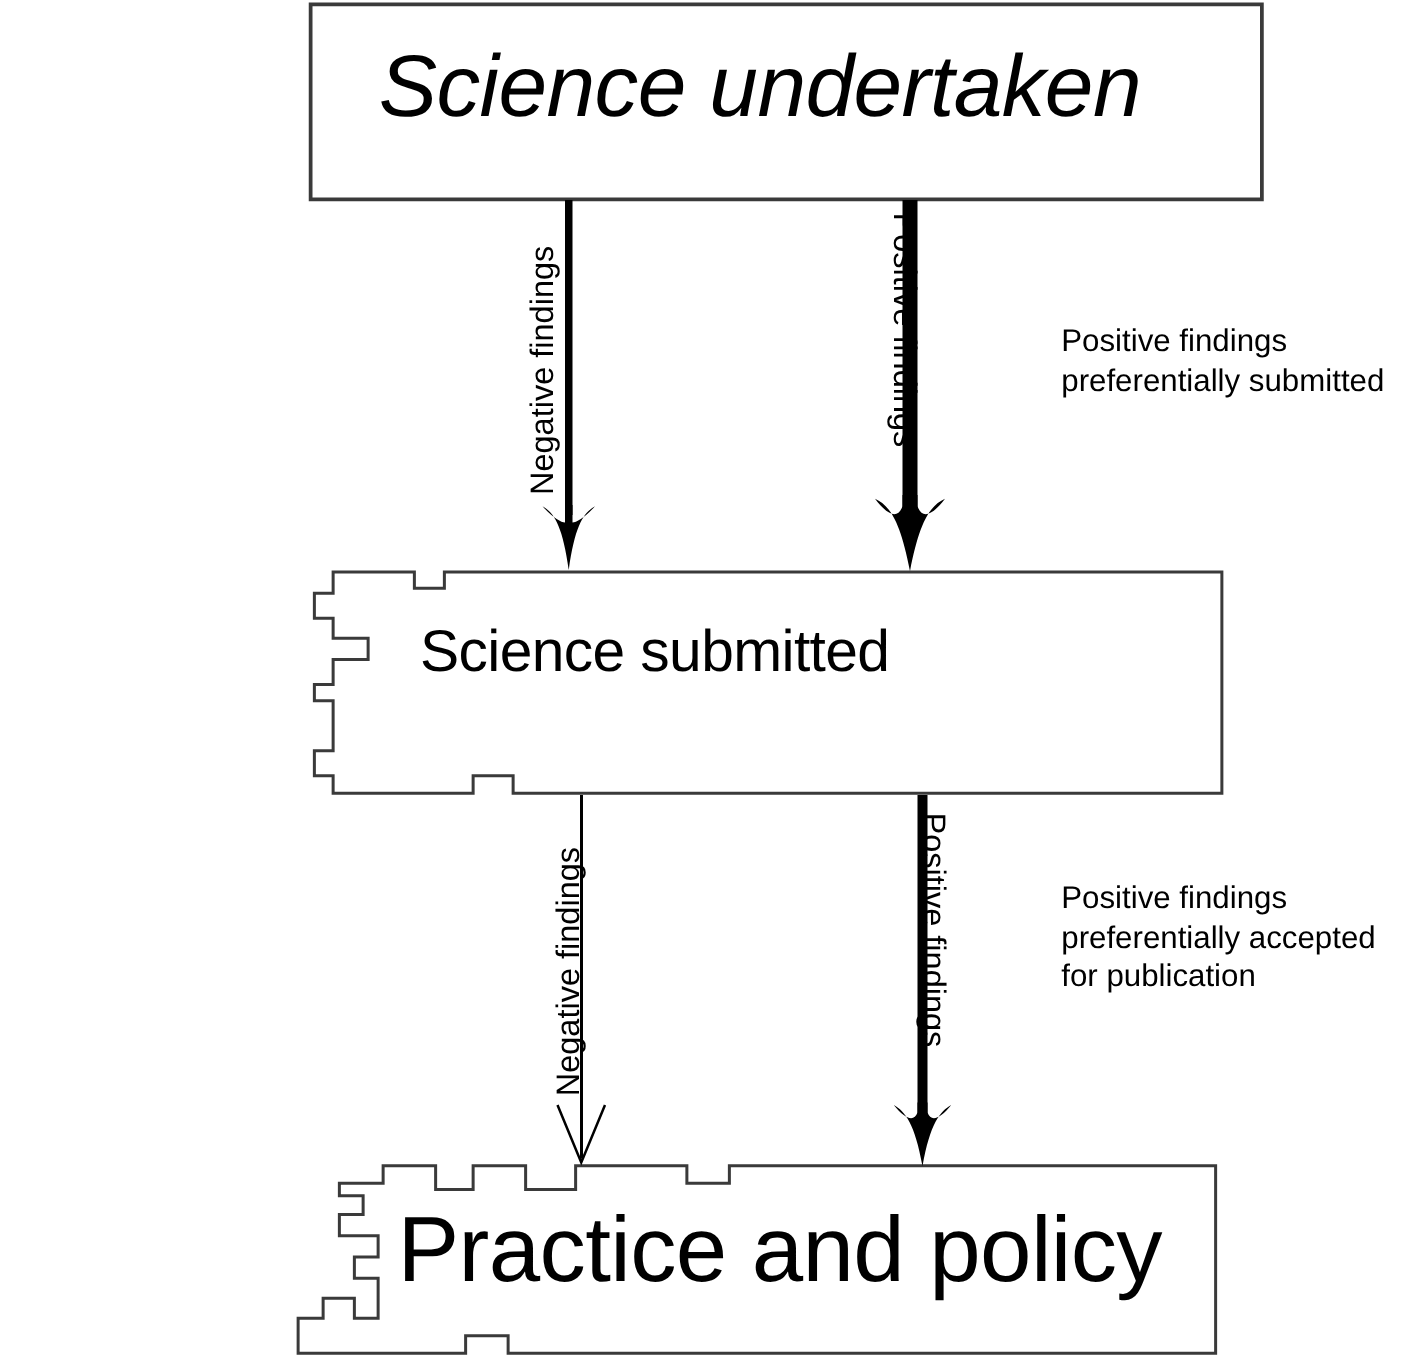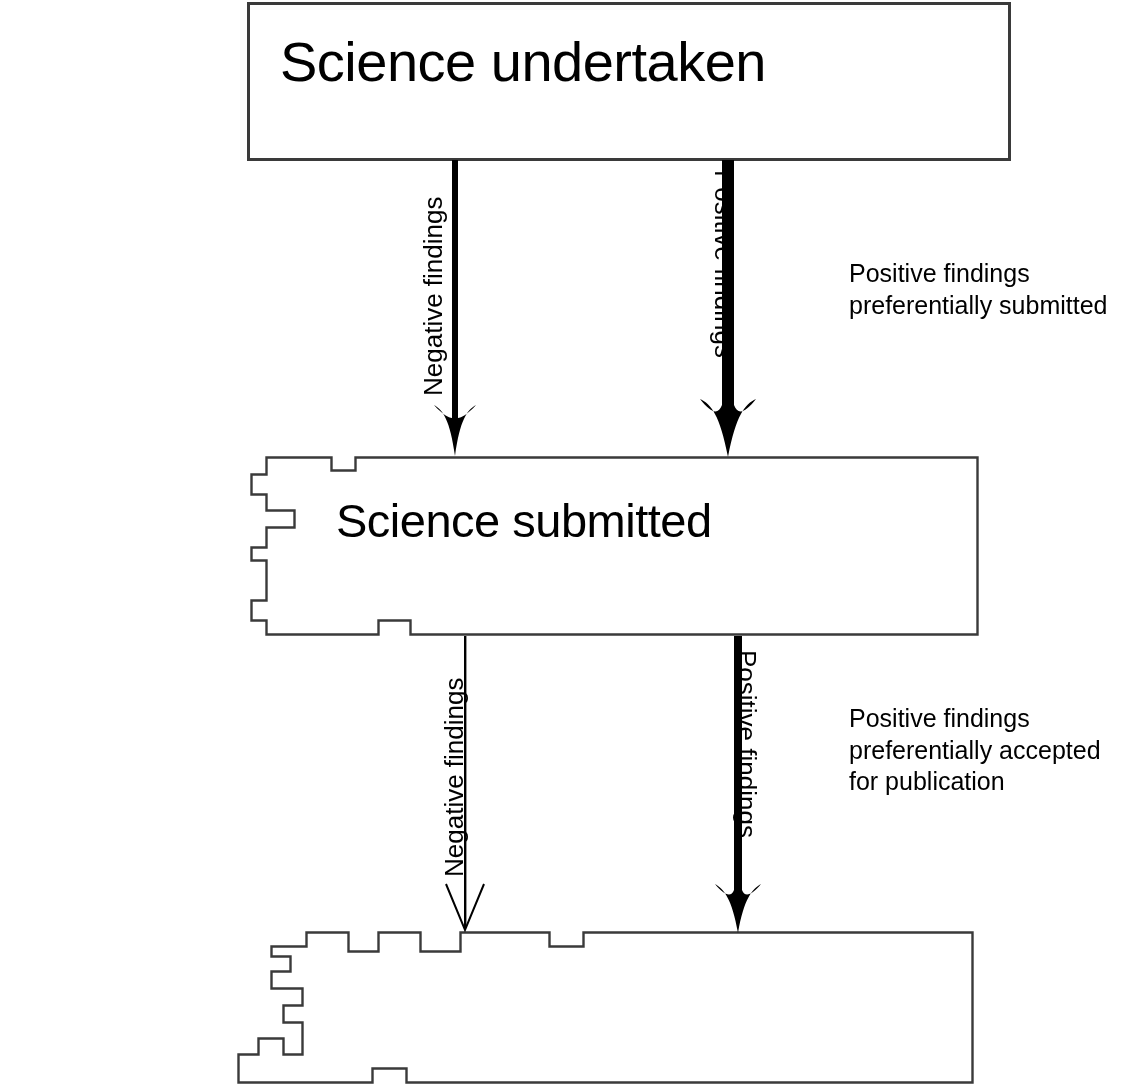--- a/index.html
+++ b/index.html
@@ -29,24 +29,25 @@
   
   .box-title {
     position: absolute;
     font-family: "Liberation Sans", sans-serif;
     font-weight: 400;
     color: #000000;
     white-space: nowrap;
     line-height: 1;
   }
   #title-science-undertaken {
-    left: 280px;
+    left: 303px;
     top: 34px;
-    font-size: 56px;
+    font-size: 70px;
     letter-spacing: -0.5px;
+    font-style: italic;
   }
   #title-science-submitted {
     left: 336px;
     top: 497px;
     font-size: 47px;
     letter-spacing: -0.5px;
   }
   #title-practice-policy {
     left: 318px;
     top: 963px;
@@ -209,20 +210,21 @@
                L 734 890
                C 731 898 724 895 715 884 Z"></path>
     </g>
 
   </svg>
 
   <div class="box-title" id="title-science-undertaken">Science undertaken</div>
 
   <div class="box-title" id="title-science-submitted">Science submitted</div>
 
+  <div class="box-title" id="title-practice-policy">Practice and policy</div>
 
   <div class="arrow-label rot-up" id="label-neg-1">Negative findings</div>
 
   <div class="arrow-label rot-down" id="label-pos-1">Positive findings</div>
 
   <div class="arrow-label rot-up" id="label-neg-2">Negative findings</div>
 
   <div class="arrow-label rot-down" id="label-pos-2">Positive findings</div>
 
   <div class="annotation" id="annot-submitted">Positive findings

